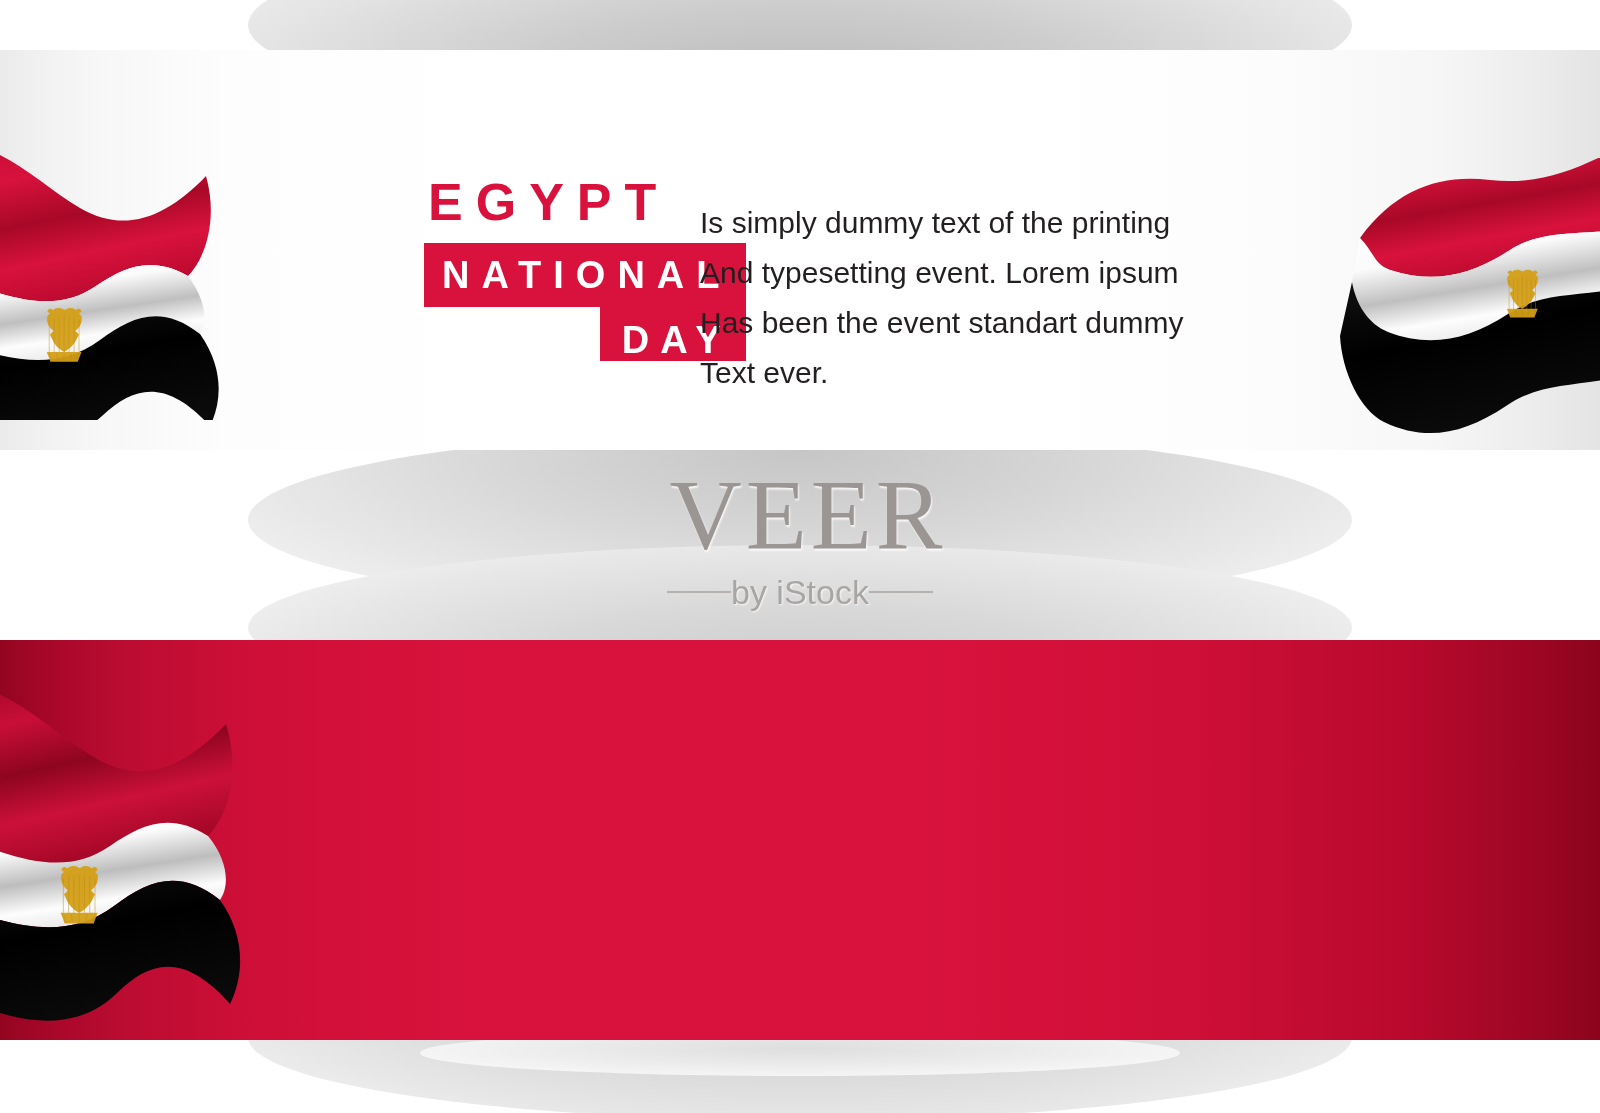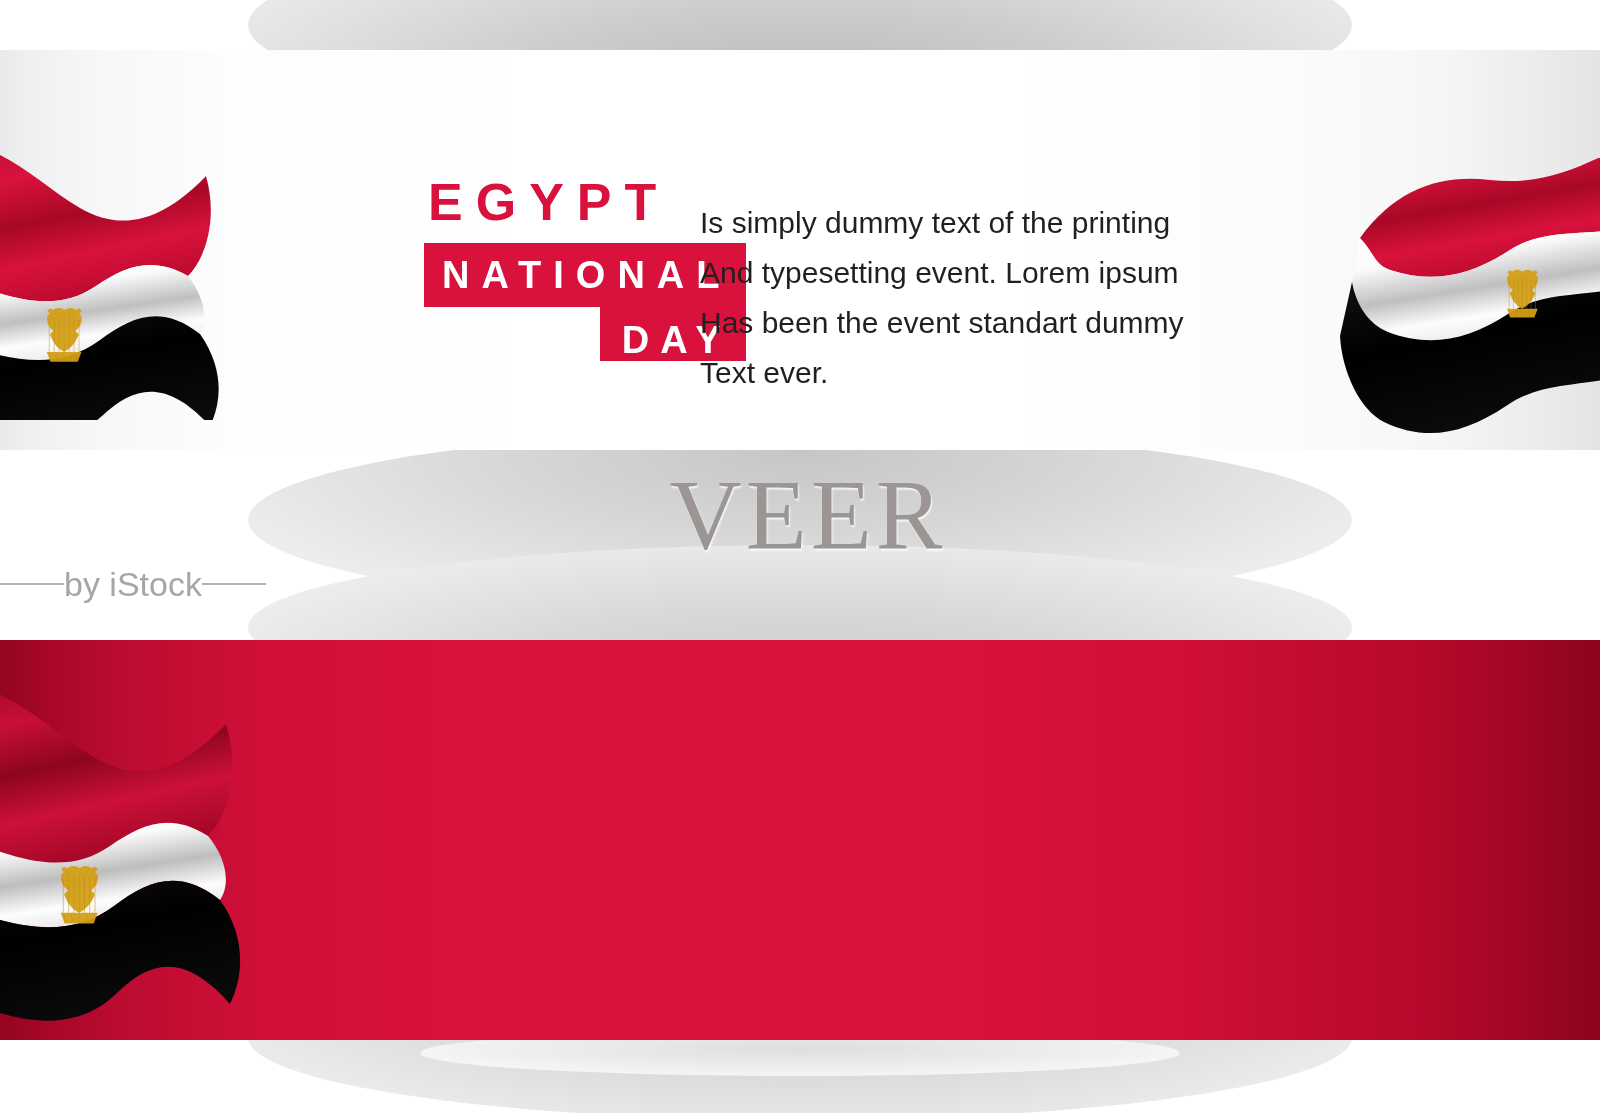--- a/index.html
+++ b/index.html
@@ -168,22 +168,24 @@
   #watermark-title {
     font-family: "Liberation Serif", serif;
     font-size: 100px;
     line-height: 100px;
     letter-spacing: 4px;
     color: #9b9694;
     text-shadow: 1px 2px 2px rgba(255,255,255,0.85);
     margin-left: 16px;
   }
   #watermark-sub-row {
+    margin-top: 8px;
     display: flex;
     align-items: center;
+    justify-content: center;
     gap: 0;
   }
   .wm-dash {
     display: block;
     width: 64px;
     height: 2px;
     background: #b5b1af;
   }
   #watermark-sub {
     font-family: "Liberation Sans", sans-serif;

